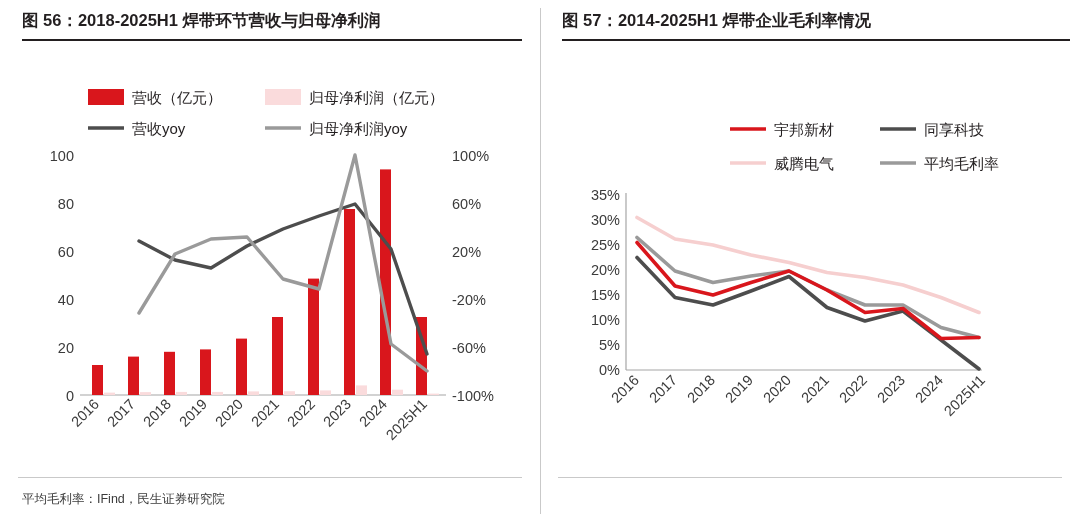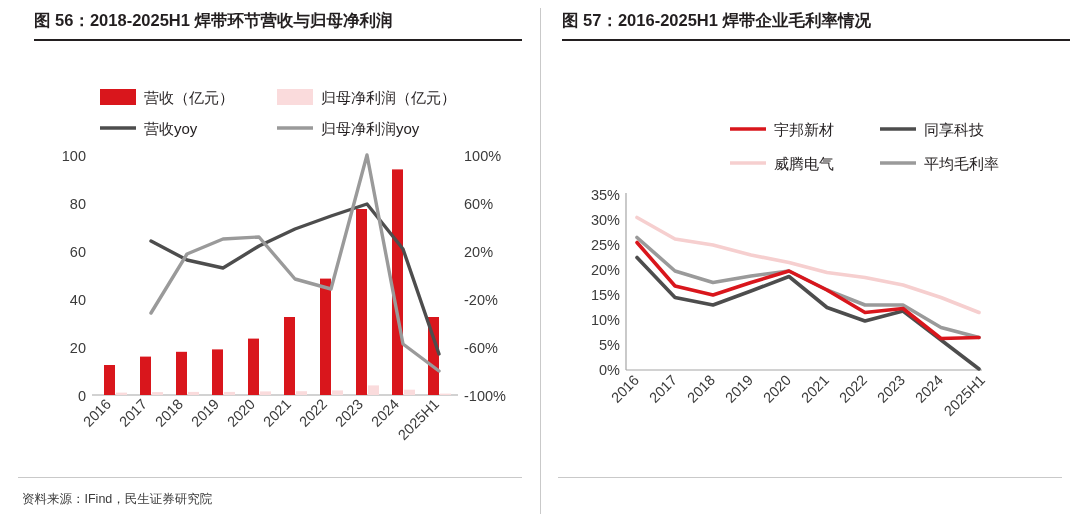--- a/index.html
+++ b/index.html
@@ -20,21 +20,21 @@
     height: 522px;
     display: flex;
   }
   .panel {
     position: relative;
     width: 540px;
     height: 522px;
     box-sizing: border-box;
   }
   .panel.left {
-    padding: 10px 18px 0 34px;
+    padding: 10px 18px 0 22px;
   }
   .panel.right {
     padding: 10px 10px 0 22px;
   }
   .divider {
     position: absolute;
     left: 540px;
     top: 8px;
     width: 1px;
     height: 506px;
@@ -165,29 +165,29 @@
           <text transform="translate(258,360) rotate(-45)" text-anchor="end">2021</text>
           <text transform="translate(294,360) rotate(-45)" text-anchor="end">2022</text>
           <text transform="translate(330,360) rotate(-45)" text-anchor="end">2023</text>
           <text transform="translate(366,360) rotate(-45)" text-anchor="end">2024</text>
           <text transform="translate(406,360) rotate(-45)" text-anchor="end">2025H1</text>
         </g>
       </svg>
     </div>
 
     <div class="source-rule"></div>
-    <div class="source">资料来源：IFind，民生证券研究院</div>
+    <div class="source">平均毛利率：IFind，民生证券研究院</div>
   </div>
 
   <div class="divider"></div>
 
   <div class="panel right">
     <div class="title-row">
       <span class="fignum">图 57：</span>
-      <span class="figtitle">2016-2025H1 焊带企业毛利率情况</span>
+      <span class="figtitle">2014-2025H1 焊带企业毛利率情况</span>
     </div>
 
     <div class="chart-area">
       <svg width="500" height="400" viewBox="0 0 500 400">
 
         <g>
           <line x1="168" y1="84" x2="204" y2="84" stroke="#d9161c" stroke-width="3.5"></line>
           <text x="212" y="90" font-size="15" fill="#231f20">宇邦新材</text>
           <line x1="318" y1="84" x2="354" y2="84" stroke="#4d4d4d" stroke-width="3.5"></line>
           <text x="362" y="90" font-size="15" fill="#231f20">同享科技</text>

